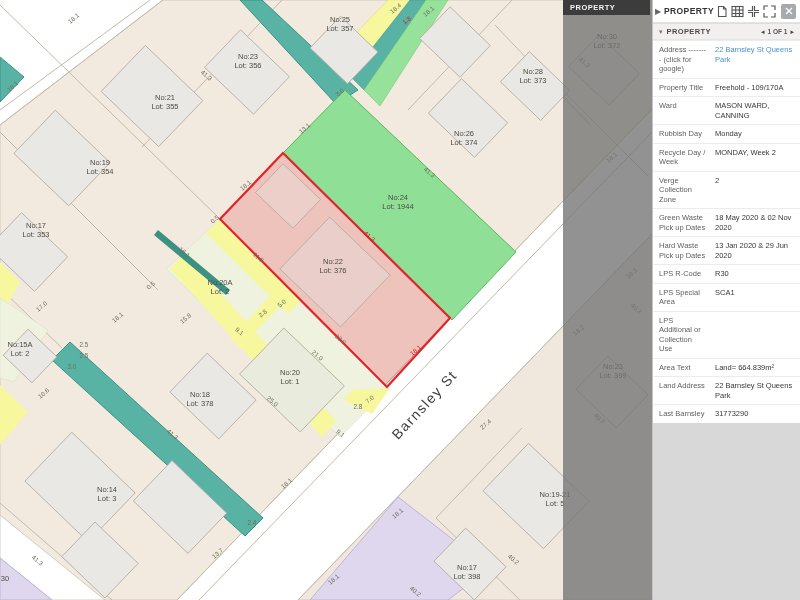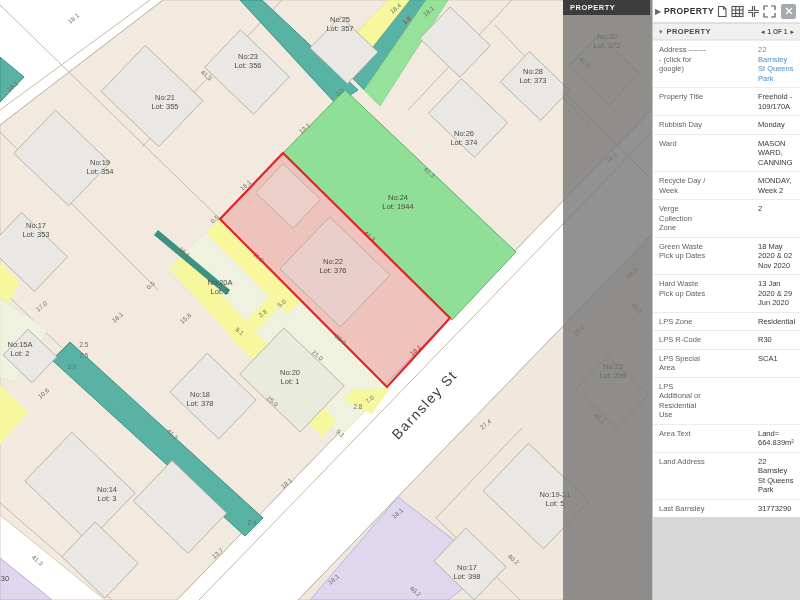--- a/index.html
+++ b/index.html
@@ -24,21 +24,21 @@
     align-items:center;justify-content:center;margin-left:2px;cursor:pointer;}
   .section-header{display:flex;align-items:center;height:15px;background:#f1f0ee;
     border-top:1px solid #ddd;border-bottom:1px solid #e5e5e5;padding:0 6px;}
   .sh-chev{color:#777;font-size:7px;margin-right:4px;}
   .sh-title{font-size:7.5px;font-weight:bold;color:#4a4a4a;letter-spacing:.4px;flex:1;}
   .sh-pager{font-size:6.5px;color:#555;font-weight:bold;display:flex;gap:3px;align-items:center;}
   .sh-pager .arr{color:#444;font-size:7px;cursor:pointer;}
   .row{display:flex;padding:4px 6px;border-top:1px solid #ececec;background:#fff;}
   .row:first-of-type{border-top:none;}
   .rlabel{width:56px;flex:0 0 auto;font-size:7.5px;line-height:9.5px;color:#5f5f5f;padding-right:8px;box-sizing:border-box;}
-  .rvalue{flex:1;font-size:7.5px;line-height:9.5px;color:#373737;margin-left:43px;}
+  .rvalue{flex:1;font-size:7.5px;line-height:9.5px;color:#373737;}
   .rvalue.link{color:#4a90c8;cursor:pointer;}
   svg text{font-family:"Liberation Sans","DejaVu Sans",sans-serif;}
 </style>
 </head>
 <body>
 
 <div class="stage">
 
   <div class="map-wrap">
     <svg id="map" width="655" height="600" viewBox="0 0 655 600">
@@ -225,57 +225,53 @@
           </div>
           <div class="row">
             <div class="rlabel">Address -------- (click for google)</div>
             <div class="rvalue link">22 Barnsley St Queens Park</div>
           </div>
           <div class="row">
             <div class="rlabel">Property Title</div>
             <div class="rvalue">Freehold - 109/170A</div>
           </div>
           <div class="row">
+            <div class="rlabel">Ward</div>
+            <div class="rvalue">MASON WARD, CANNING</div>
+          </div>
+          <div class="row">
             <div class="rlabel">Rubbish Day</div>
             <div class="rvalue">Monday</div>
           </div>
           <div class="row">
-            <div class="rlabel">Ward</div>
-            <div class="rvalue">MASON WARD, CANNING</div>
-          </div>
-          <div class="row">
             <div class="rlabel">Recycle Day / Week</div>
             <div class="rvalue">MONDAY, Week 2</div>
           </div>
           <div class="row">
             <div class="rlabel">Verge Collection Zone</div>
             <div class="rvalue">2</div>
           </div>
           <div class="row">
             <div class="rlabel">Green Waste Pick up Dates</div>
             <div class="rvalue">18 May 2020 &amp; 02 Nov 2020</div>
           </div>
           <div class="row">
             <div class="rlabel">Hard Waste Pick up Dates</div>
             <div class="rvalue">13 Jan 2020 &amp; 29 Jun 2020</div>
           </div>
           <div class="row">
-            <div class="rlabel">LPS Zone</div>
-            <div class="rvalue">Residential</div>
-          </div>
-          <div class="row">
             <div class="rlabel">LPS R-Code</div>
             <div class="rvalue">R30</div>
           </div>
           <div class="row">
             <div class="rlabel">LPS Special Area</div>
             <div class="rvalue">SCA1</div>
           </div>
           <div class="row">
-            <div class="rlabel">LPS Additional or Residential Use</div>
+            <div class="rlabel">LPS Additional or Collection Use</div>
             <div class="rvalue"></div>
           </div>
           <div class="row">
             <div class="rlabel">Area Text</div>
             <div class="rvalue">Land= 664.839m²</div>
           </div>
           <div class="row">
             <div class="rlabel">Land Address</div>
             <div class="rvalue">22 Barnsley St Queens Park</div>
           </div>

